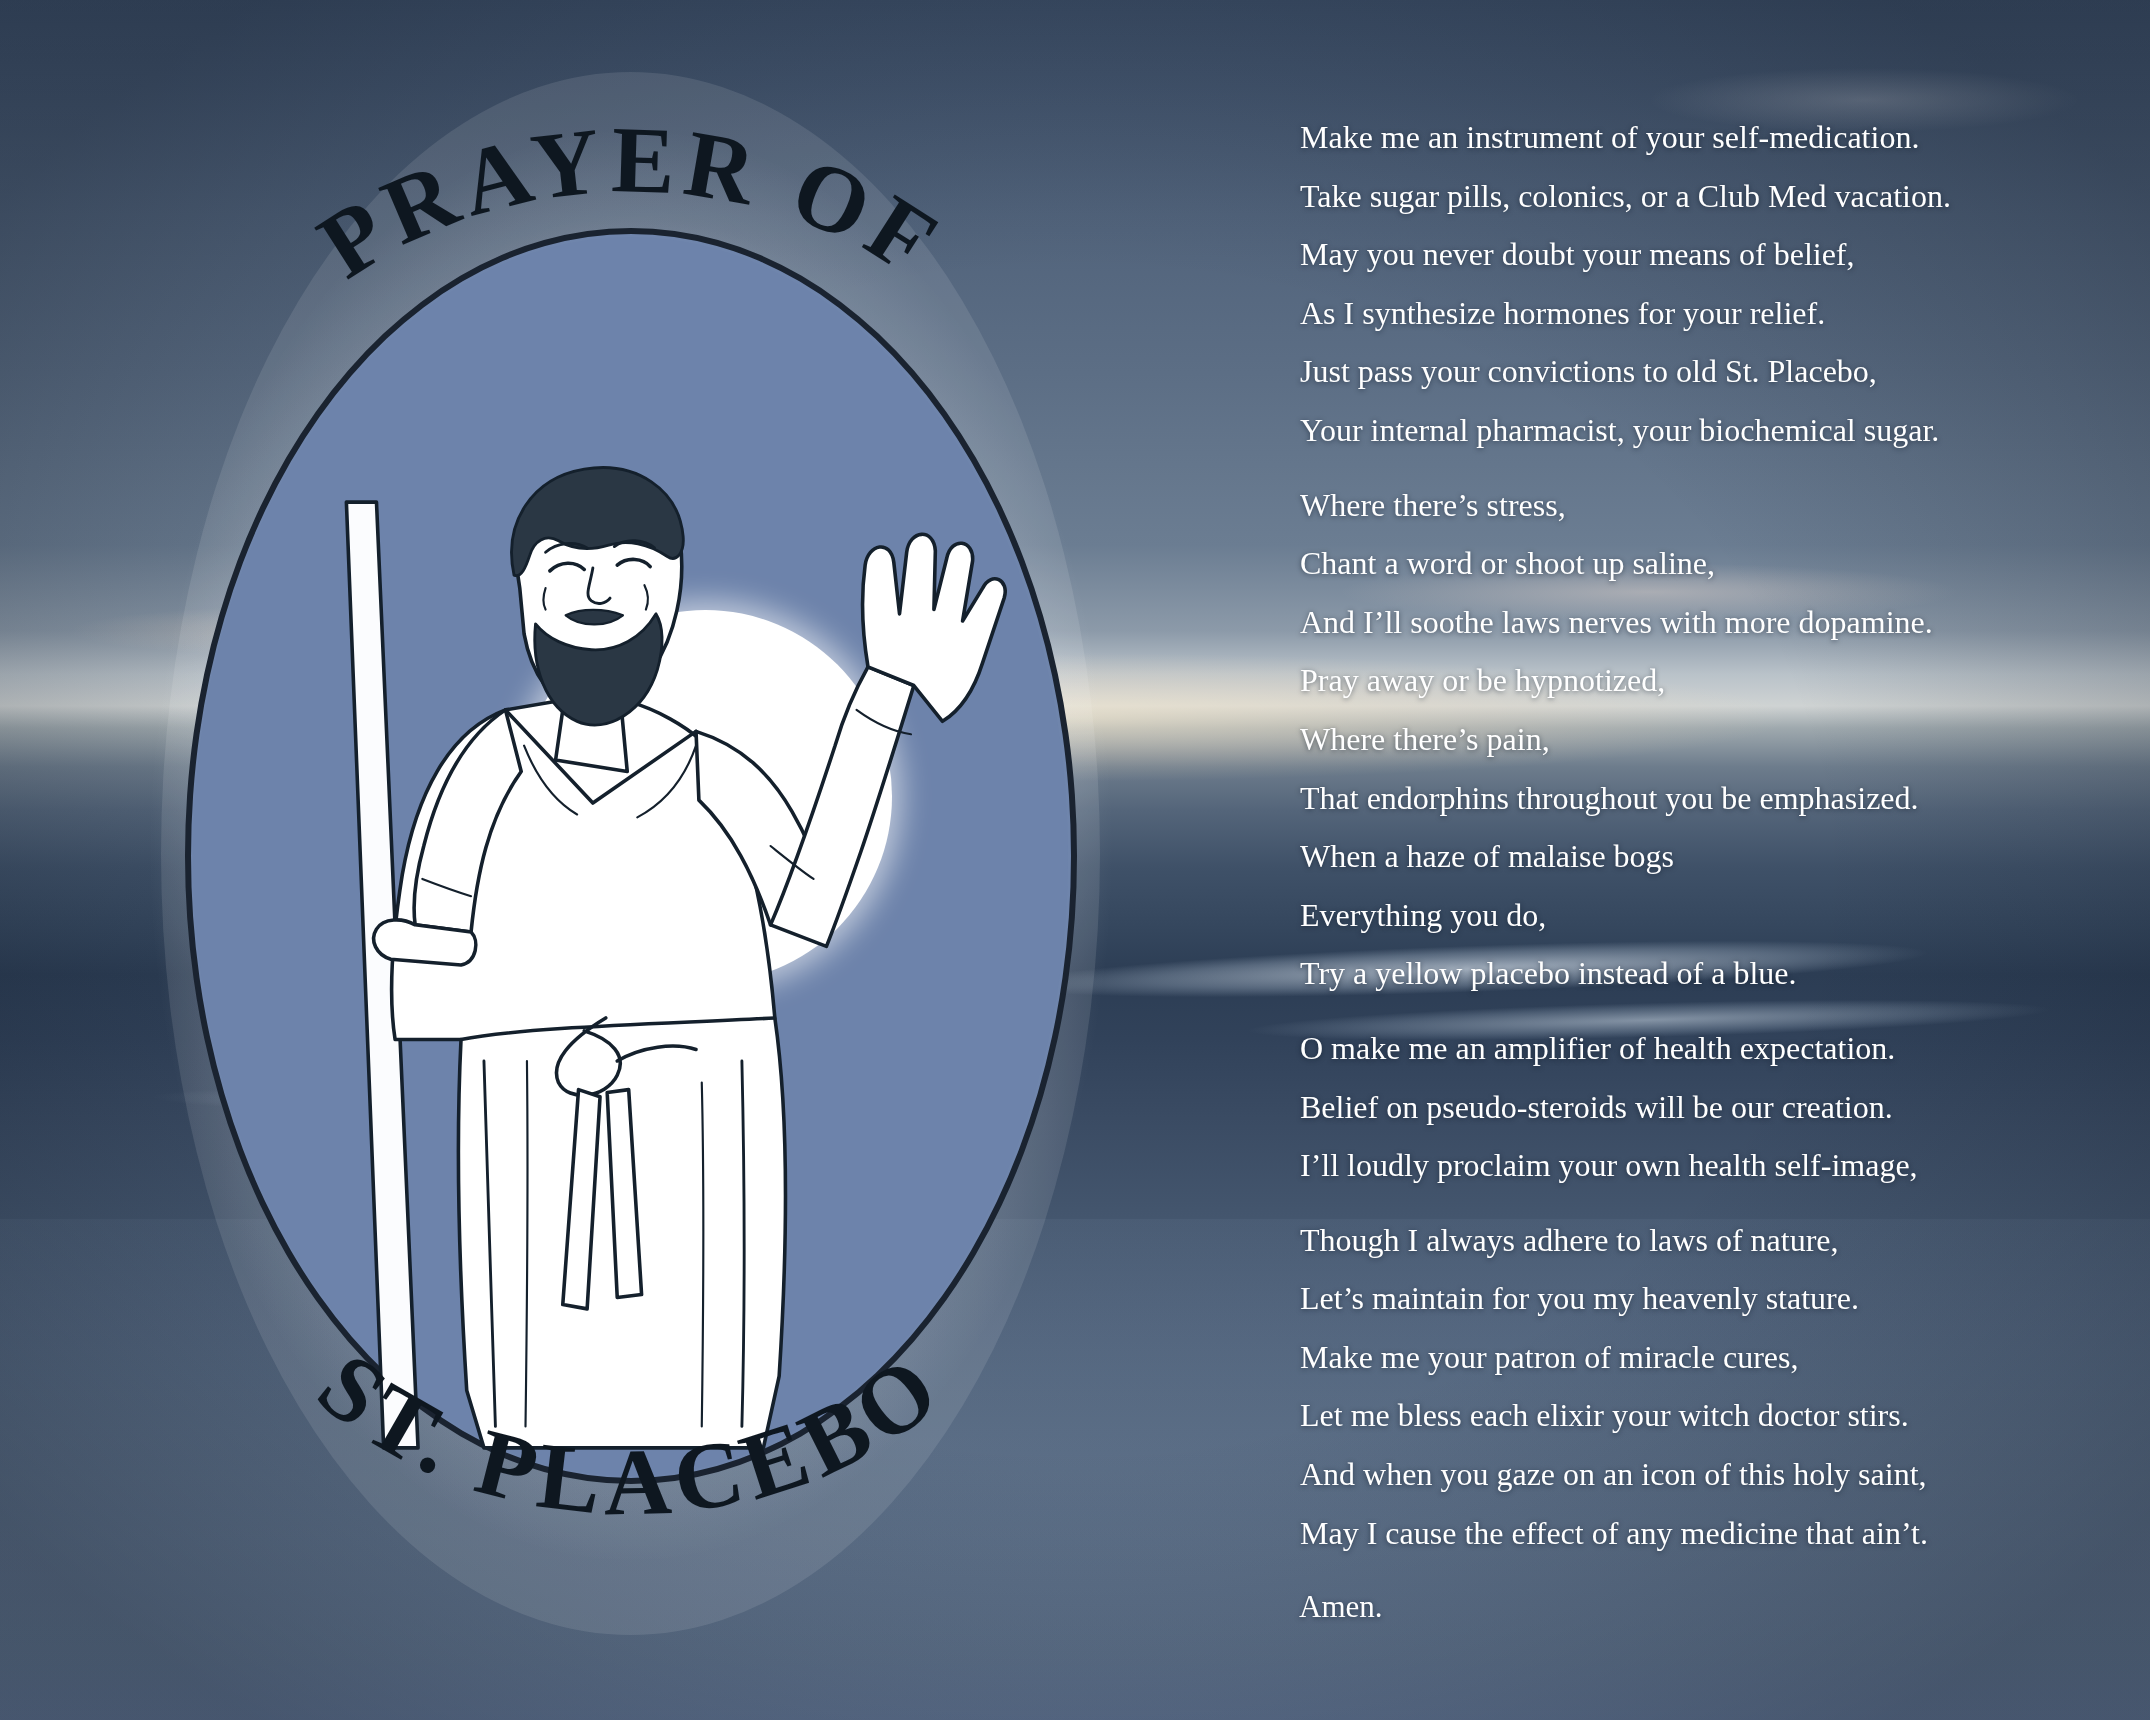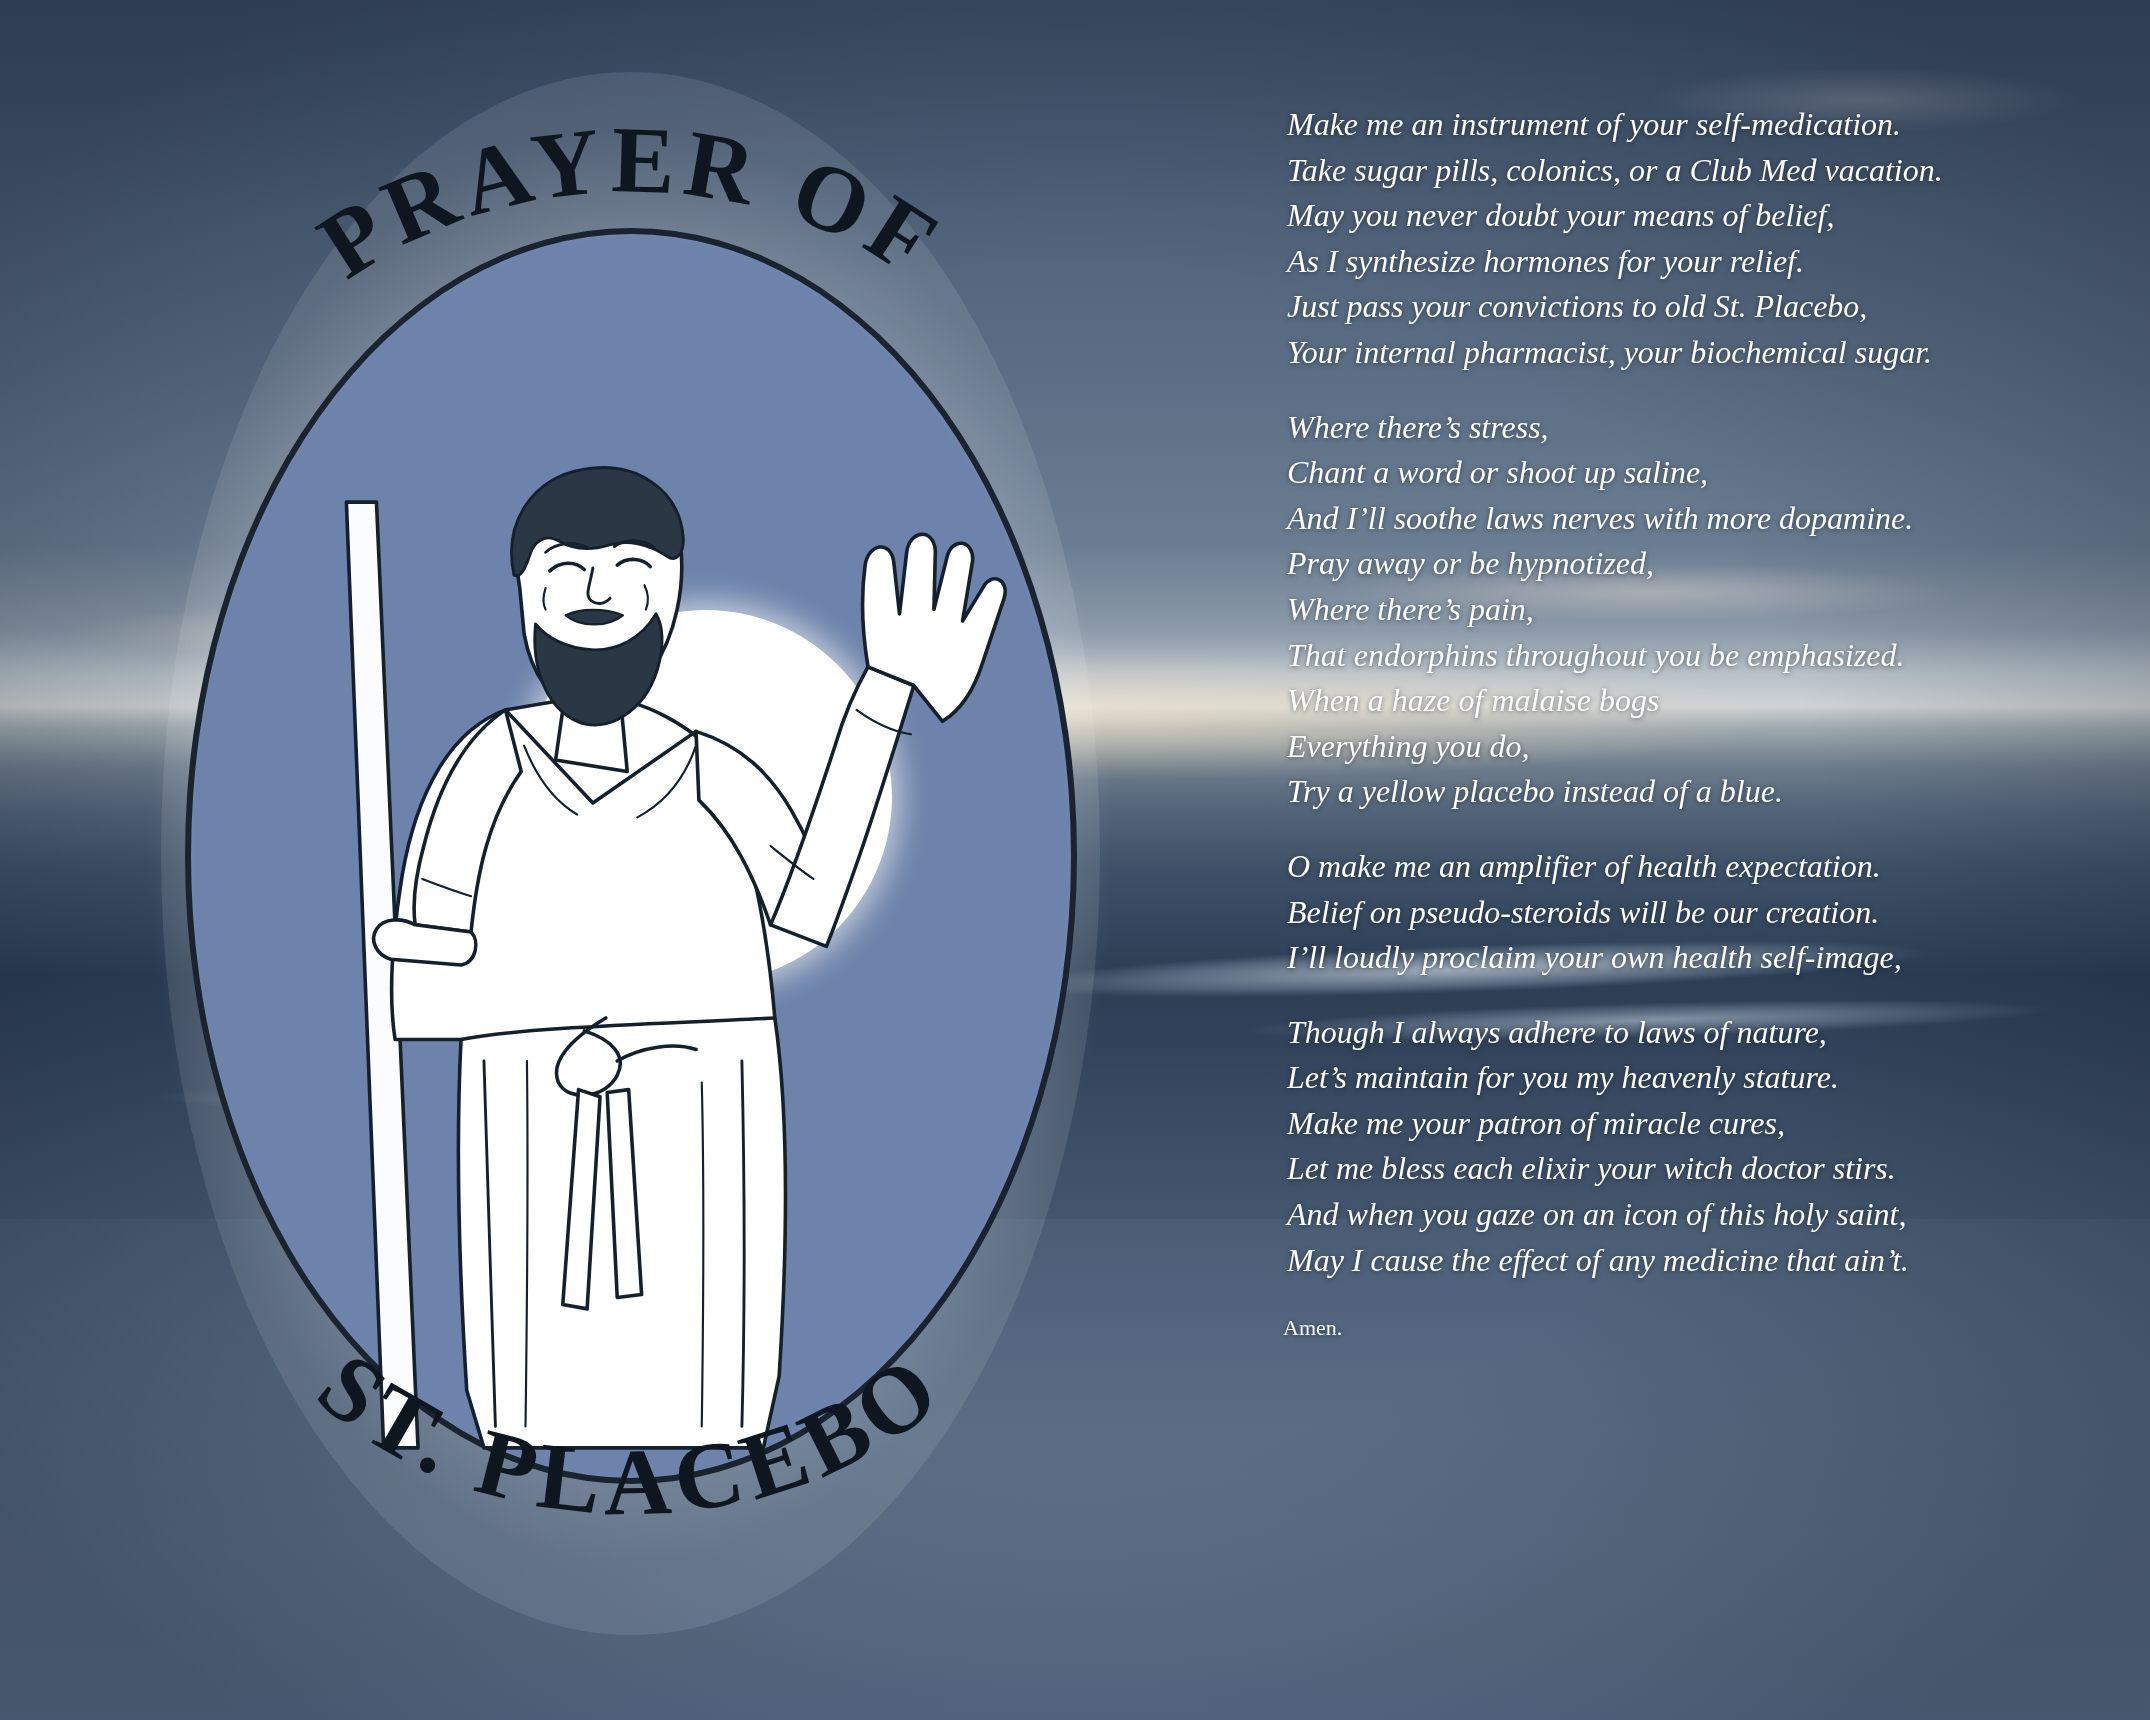--- a/index.html
+++ b/index.html
@@ -210,22 +210,22 @@
     left: 1283px;
     top: 100px;
     width: 789px;
     color: #ffffff;
     font-family: "Liberation Serif", serif;
     font-size: 32px;
     line-height: 1.30;
     text-shadow: 0 1.4px 5px rgba(10,20,35,0.55);
   }
   .stanza { margin-bottom: 33px; }
-  .stanza p { margin: 4px; white-space: nowrap; font-style: italic; }
-  .amen { font-size: 22px; margin: 0; }
+  .stanza p { margin: 17px; white-space: nowrap; }
+  .amen { font-size: 31px; margin: 16px; }
 </style>
 </head>
 <body>
 
 <div class="poster">
 
   <div class="bg"></div>
   <div class="bg-glow-horizon"></div>
   <div class="cloud-b"></div>
   <div class="cloud-a"></div>

